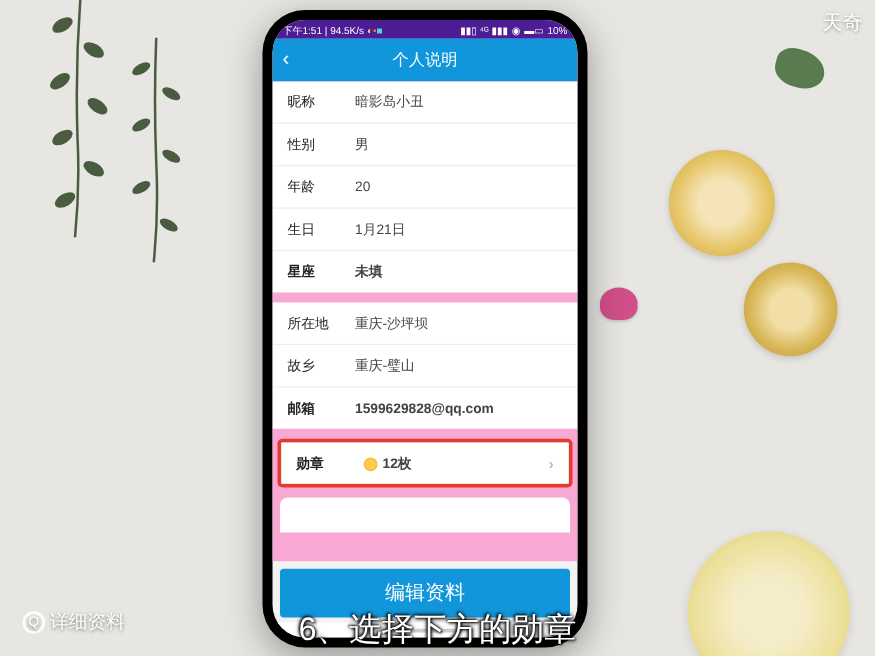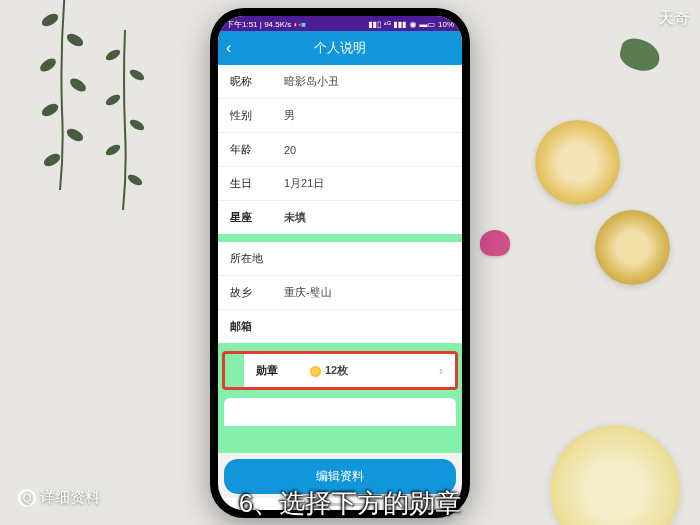--- a/index.html
+++ b/index.html
@@ -49,49 +49,48 @@
   .nav-bar {
     background: #1296db;
     color: #fff;
     height: 34px;
     display: flex; align-items: center;
     position: relative;
     font-size: 13px;
   }
   .back { position:absolute; left:8px; font-size:16px; }
   .nav-title { margin:0 auto; font-weight:500; }
-  .content { flex:1; overflow:hidden; background:#86efac; font-size:11px; color:#333; }
+  .content { flex:1; overflow:hidden; background:#f9a8d4; font-size:11px; color:#333; }
   .group { background:#fff; margin-bottom:8px; }
   .row {
     display:flex; align-items:center;
     padding: 9px 12px;
     border-bottom: 0.5px solid #eee;
     min-height: 30px;
   }
   .row:last-child { border-bottom:none;font-weight:bold; }
   .row-label { width: 54px; color:#222; }
   .row-value { flex:1; color:#444; }
   .row-chevron { color:#bbb; font-size:12px; }
   .highlight-box {
     border: 3px solid #e33b2e;
     border-radius: 4px;
     margin: 0 4px 8px;
-    padding-left: 19px;
   }
   .highlight-box .row { background:#fff; }
   .medal-icon {
     display:inline-block; width:11px; height:11px;
     background: radial-gradient(circle,#ffcf4d 40%,#f0a020 100%);
     border-radius:50%; margin-right:4px; vertical-align:middle;
   }
   .bottom-btn {
     background:#1296db; color:#fff;
-    text-align:center; font-size:12px;
+    text-align:center; font-size:16px;
     padding:9px 0;
-    border-radius:14px;
+    border-radius:3px;
     margin:6px 6px 4px;
   }
   .sys-nav { height:12px; background:#fff; display:flex; justify-content:center; align-items:center; }
   .sys-nav .bar { width:60px; height:3px; background:#ccc; border-radius:2px; }
   
   .watermark-tr {
     position:absolute; top:8px; right:10px; color:#fff;
     font-size:16px; text-shadow:0 1px 3px rgba(0,0,0,0.4);
   }
   .watermark-bl {
@@ -182,27 +181,29 @@
         </div>
         <div class="row">
           <span class="row-label">星座</span>
           <span class="row-value">未填</span>
         </div>
       </div>
 
       <div class="group">
         <div class="row">
           <span class="row-label">所在地</span>
+          <span class="row-value">重庆-沙坪坝</span>
         </div>
         <div class="row">
           <span class="row-label">故乡</span>
           <span class="row-value">重庆-璧山</span>
         </div>
         <div class="row">
           <span class="row-label">邮箱</span>
+          <span class="row-value">1599629828@qq.com</span>
         </div>
       </div>
 
 
       <div class="highlight-box">
         <div class="row">
           <span class="row-label">勋章</span>
           <span class="row-value">
             <span class="medal-icon"></span><span>12枚</span>
           </span>

